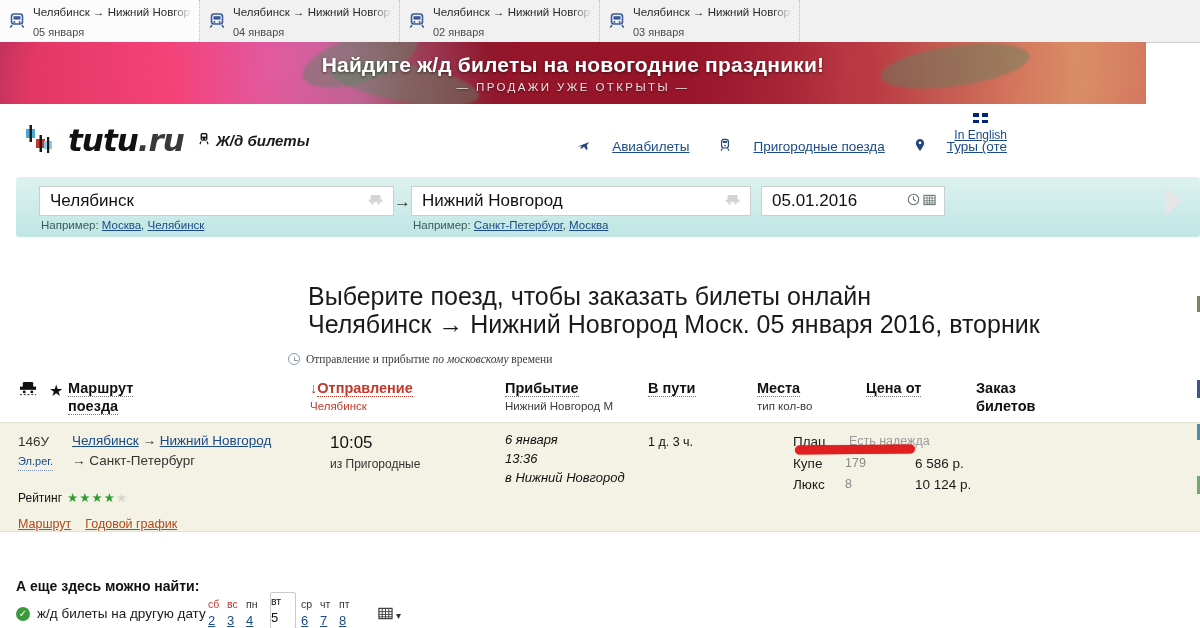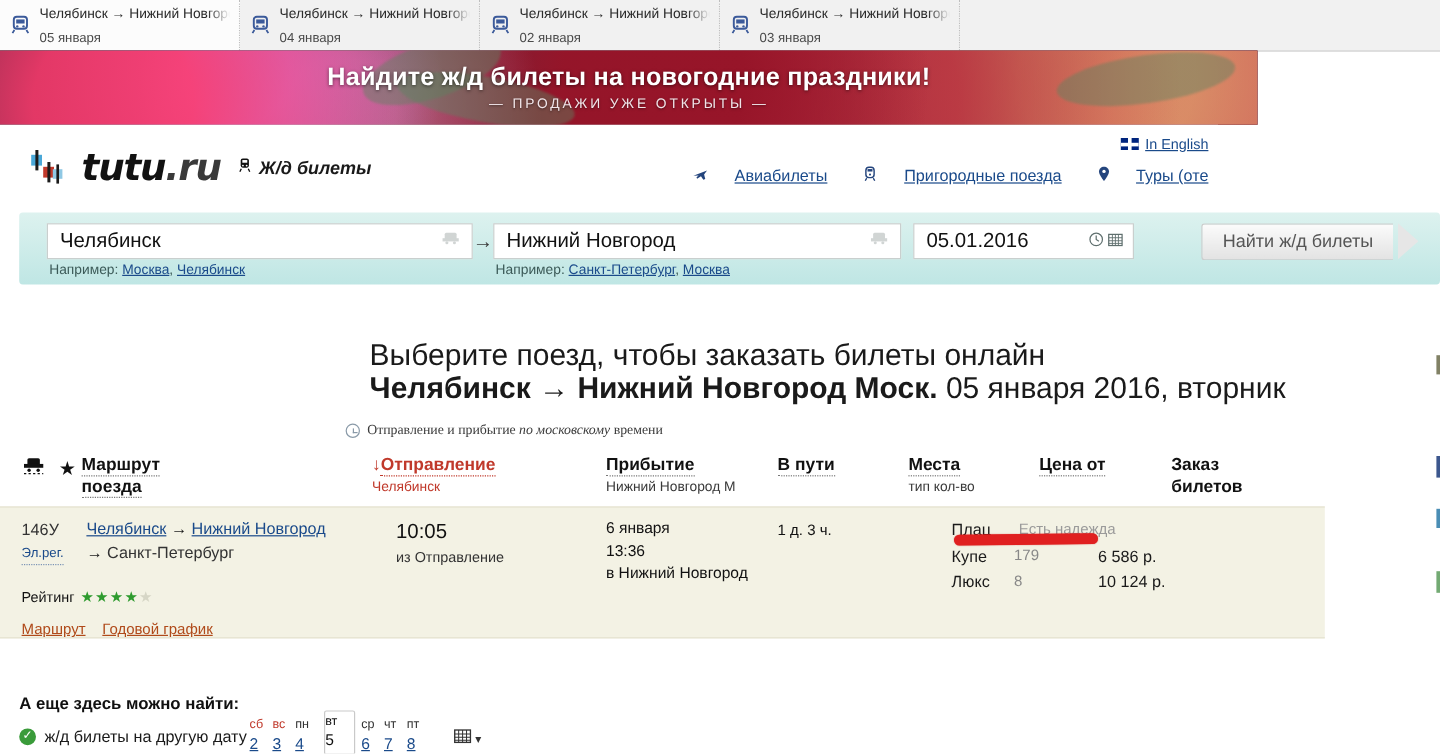--- a/index.html
+++ b/index.html
@@ -19,21 +19,21 @@
   .tab.active{background:#fcfcfc;}
   .tab-ico{flex:0 0 18px;width:18px;height:18px;margin-right:7px;}
   .tab-txt{overflow:hidden;white-space:nowrap;line-height:1.25;}
   .tab-title{font-size:11.5px;color:#2b2b2b;}
   .tab-sub{font-size:11px;color:#4a4a4a;}
   .tab-fade{position:absolute;right:0;top:0;width:26px;height:42px;
     background:linear-gradient(to right,rgba(241,241,241,0),#f1f1f1 72%);}
   .tab.active .tab-fade{background:linear-gradient(to right,rgba(252,252,252,0),#fcfcfc 72%);}
 
   
-  .banner{position:absolute;left:0;top:42px;width:1048px;height:62px;overflow:hidden;
+  .banner{position:absolute;left:0;top:42px;width:1146px;height:62px;overflow:hidden;
     background:#5a2a3c;}
   .banner-bg{position:absolute;inset:0;
     background:
       radial-gradient(circle at 9% 70%, rgba(255,60,110,.85) 0 7%, rgba(120,20,50,0) 26%),
       radial-gradient(circle at 19% 30%, rgba(215,120,225,.75) 0 5%, rgba(120,20,50,0) 20%),
       radial-gradient(circle at 27% 85%, rgba(255,150,190,.5) 0 6%, rgba(120,20,50,0) 22%),
       radial-gradient(circle at 52% 40%, rgba(150,20,40,.95) 0 14%, rgba(90,20,45,0) 42%),
       radial-gradient(circle at 68% 60%, rgba(190,40,60,.75) 0 12%, rgba(90,20,45,0) 38%),
       radial-gradient(circle at 88% 35%, rgba(230,200,120,.55) 0 8%, rgba(90,20,45,0) 30%),
       radial-gradient(circle at 97% 78%, rgba(255,80,90,.7) 0 9%, rgba(90,20,45,0) 30%),
@@ -53,21 +53,21 @@
   .logo-txt{font-family:"DejaVu Sans",sans-serif;font-size:31px;font-weight:bold;
     font-style:italic;color:#111;letter-spacing:-1px;}
   .logo-txt .ru{color:#3a3a3a;font-weight:bold;}
   .logo-sub{margin-left:14px;display:flex;align-items:center;gap:6px;
     font-size:15px;font-style:italic;font-weight:bold;color:#1a1a1a;}
   .nav{position:absolute;right:8px;top:34px;display:flex;align-items:center;gap:30px;
     font-size:13.5px;}
   .nav a{color:#1a4a8a;text-decoration:underline;display:flex;align-items:center;gap:22px;
     white-space:nowrap;}
   .lang{position:absolute;right:8px;top:9px;display:flex;align-items:center;gap:5px;
-    font-size:12px;}
+    font-size:12px;flex-direction:column;}
   .lang a{color:#1a4a8a;text-decoration:underline;}
   .uk-flag{width:15px;height:10px;display:inline-block;position:relative;overflow:hidden;
     background:#00247d;}
   .uk-flag:before{content:"";position:absolute;left:0;top:3.5px;width:15px;height:3px;background:#fff;}
   .uk-flag:after{content:"";position:absolute;left:6px;top:0;width:3px;height:10px;background:#fff;}
 
   
   .search{position:absolute;left:16px;top:177px;width:1184px;height:60px;
     background:linear-gradient(to bottom,#ddf2ef 0%,#bfe6e4 100%);
     border-radius:3px;}
@@ -91,21 +91,21 @@
     display:flex;align-items:center;font-size:15px;color:#555;
     background:linear-gradient(to bottom,#fbfbfb,#e3e3e3);
     border:1px solid #cdcdcd;border-right:0;border-radius:3px 0 0 3px;box-sizing:border-box;}
   .btn-arrow{position:absolute;left:1149px;top:9px;width:0;height:0;
     border-top:15.5px solid transparent;border-bottom:15.5px solid transparent;
     border-left:17px solid #e6e6e6;}
 
   
   .h1{position:absolute;left:308px;top:282px;font-size:25px;color:#1a1a1a;}
   .h2{position:absolute;left:308px;top:310px;font-size:25px;color:#1a1a1a;}
-  .h2 b{font-weight:bold;margin-top:29px;}
+  .h2 b{font-weight:normal;margin-top:29px;}
   .h2 .light{font-weight:normal;}
   .tznote{position:absolute;left:288px;top:353px;display:flex;align-items:center;gap:6px;
     font-size:11.5px;color:#3a3a3a;font-family:Liberation Serif, serif;}
   .tznote i{font-style:italic;}
   .clock{width:12px;height:12px;border:1px solid #8a9aa8;border-radius:50%;
     display:inline-block;position:relative;box-sizing:border-box;}
   .clock:before{content:"";position:absolute;left:5px;top:2.5px;width:1px;height:4px;background:#8a9aa8;}
   .clock:after{content:"";position:absolute;left:5px;top:5.5px;width:3.5px;height:1px;background:#8a9aa8;}
 
   
@@ -119,38 +119,38 @@
   #th-route{left:68px;top:4px;}
   #th-dep{left:310px;top:4px;}
   #th-arr{left:505px;top:4px;}
   #th-dur{left:648px;top:4px;}
   #th-seat{left:757px;top:4px;}
   #th-price{left:866px;top:4px;}
   #th-order{left:976px;top:4px;}
   .hd-ico{position:absolute;left:18px;top:5px;display:flex;align-items:center;gap:10px;}
   .star-hd{color:#111;font-size:16px;}
 
-  .row{position:absolute;left:0;top:422px;width:1104px;height:108px;
+  .row{position:absolute;left:0;top:422px;width:1200px;height:108px;
     background:#f3f2e4;border-top:1px solid #e4e2cf;border-bottom:1px solid #e4e2cf;}
   .c{position:absolute;font-size:13.5px;color:#1a1a1a;line-height:1.45;}
   .num{left:18px;top:9px;font-size:13.5px;color:#333;}
   .num .el{display:block;font-size:11px;color:#1a4a8a;
     border-bottom:1px dotted #7a93b5;width:max-content;margin-top:2px;}
   .rt{left:72px;top:8px;width:200px;font-size:13.5px;line-height:1.5;}
   .rt a{color:#1a4a8a;text-decoration:underline;}
   .rt .last{color:#333;}
   .rating{left:18px;top:66px;font-size:12px;color:#111;display:flex;align-items:center;gap:5px;}
   .stars span{color:#2e9b2e;font-size:12.5px;letter-spacing:1px;}
   .stars span.off{color:#d6d6c6;}
   .links{left:18px;top:92px;display:flex;gap:14px;font-size:12.5px;}
   .links a{color:#b04a1a;text-decoration:underline;}
   .dep{left:330px;top:8px;}
   .dep .big{font-size:17px;color:#111;}
   .dep .sm{font-size:12px;color:#333;}
-  .arr{left:505px;top:8px;font-size:13px;color:#111;}
+  .arr{left:505px;top:8px;font-size:13px;color:#111;font-style:italic;}
   .dur{left:648px;top:10px;font-size:12.5px;color:#111;}
   .seats{left:757px;top:8px;}
   .seats table{border-collapse:collapse;margin-left:36px;}
   .seats td{font-size:13.5px;color:#1a1a1a;padding:1px 0;vertical-align:top;}
   .seats td.t{width:52px;}
   .seats td.q{width:58px;text-align:left;padding-right:12px;color:#888;font-size:12.5px;}
   .seats td.q.hope{text-align:left;color:#9a9a9a;font-size:12.5px;padding-left:4px;white-space:nowrap;}
   .seats td.p{text-align:left;white-space:nowrap;}
   .redmark{position:absolute;left:795px;top:445px;width:120px;height:9px;
     background:#e02020;border-radius:6px;transform:rotate(-0.6deg);
@@ -366,21 +366,20 @@
     <div class="hint" id="h-from">
       <span>Например:</span>
       <a href="#">Москва</a>,
       <a href="#">Челябинск</a>
     </div>
     <div class="hint" id="h-to">
       <span>Например:</span>
       <a href="#">Санкт-Петербург</a>,
       <a href="#">Москва</a>
     </div>
-    <div class="btn-search">Найти ж/д билеты</div>
     <div class="btn-arrow"></div>
   </div>
 
   <div class="h1">Выберите поезд, чтобы заказать билеты онлайн</div>
   <div class="h2">
     <b>Челябинск → Нижний Новгород Моск.</b><span class="light"> 05 января 2016, вторник</span>
   </div>
   <div class="tznote">
     <span class="clock"></span>
     <span><span>Отправление и прибытие </span><i>по московскому</i><span> времени</span></span>
@@ -442,21 +441,21 @@
     <div class="c rating">
       <span>Рейтинг</span>
       <span class="stars"><span>★★★★</span><span class="off">★</span></span>
     </div>
     <div class="c links">
       <a href="#">Маршрут</a>
       <a href="#">Годовой график</a>
     </div>
     <div class="c dep">
       <div class="big">10:05</div>
-      <div class="sm">из Отправление</div>
+      <div class="sm">из Пригородные</div>
     </div>
     <div class="c arr">
       <div>6 января</div>
       <div>13:36</div>
       <div>в Нижний Новгород</div>
     </div>
     <div class="c dur">1 д. 3 ч.</div>
     <div class="c seats">
       <table>
         <tbody>

